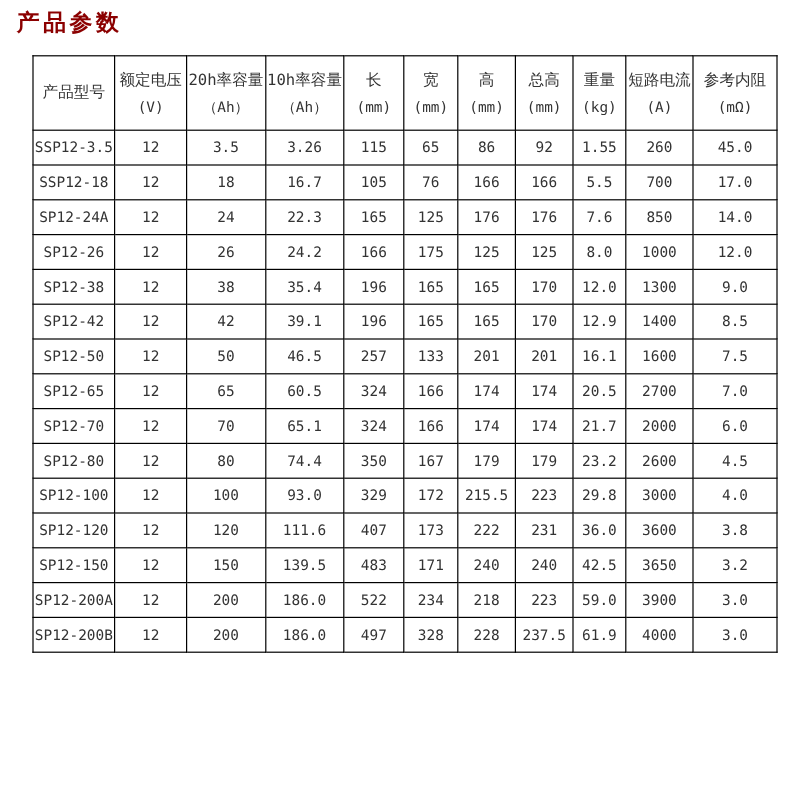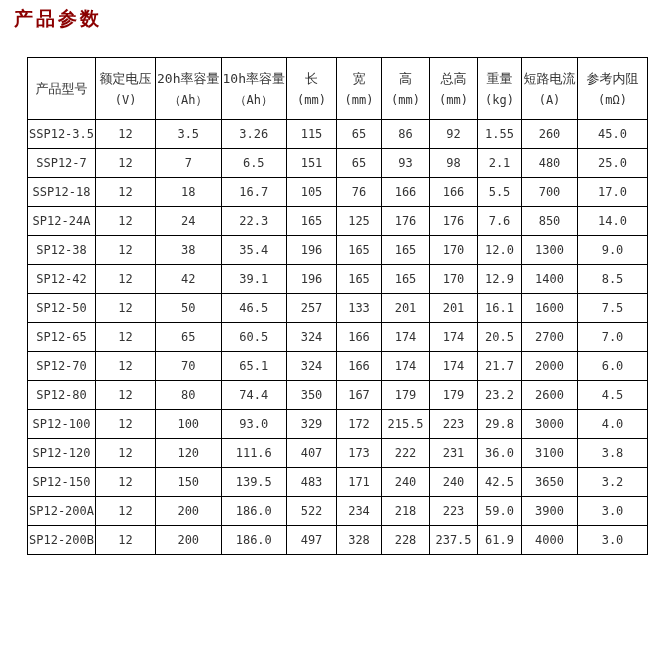--- a/index.html
+++ b/index.html
@@ -23,21 +23,21 @@
     top: 6px;
     font-size: 19px;
     font-weight: bold;
     color: #8b0000;
     letter-spacing: 3px;
     font-family: "DejaVu Sans", "Liberation Sans", sans-serif;
   }
   table.spec-table {
     position: absolute;
     left: 27px;
-    top: 57px;
+    top: 46px;
     border-collapse: collapse;
     table-layout: fixed;
     background: #ffffff;
   }
   table.spec-table th,
   table.spec-table td {
     border: 1px solid #000000;
     text-align: center;
     vertical-align: middle;
     color: #333333;
@@ -150,33 +150,20 @@
           <td>3.26</td>
           <td>115</td>
           <td>65</td>
           <td>86</td>
           <td>92</td>
           <td>1.55</td>
           <td>260</td>
           <td>45.0</td>
         </tr>
         <tr>
-          <td>SSP12-7</td>
-          <td>12</td>
-          <td>7</td>
-          <td>6.5</td>
-          <td>151</td>
-          <td>65</td>
-          <td>93</td>
-          <td>98</td>
-          <td>2.1</td>
-          <td>480</td>
-          <td>25.0</td>
-        </tr>
-        <tr>
           <td>SSP12-18</td>
           <td>12</td>
           <td>18</td>
           <td>16.7</td>
           <td>105</td>
           <td>76</td>
           <td>166</td>
           <td>166</td>
           <td>5.5</td>
           <td>700</td>
@@ -187,20 +174,33 @@
           <td>12</td>
           <td>24</td>
           <td>22.3</td>
           <td>165</td>
           <td>125</td>
           <td>176</td>
           <td>176</td>
           <td>7.6</td>
           <td>850</td>
           <td>14.0</td>
+        </tr>
+        <tr>
+          <td>SP12-26</td>
+          <td>12</td>
+          <td>26</td>
+          <td>24.2</td>
+          <td>166</td>
+          <td>175</td>
+          <td>125</td>
+          <td>125</td>
+          <td>8.0</td>
+          <td>1000</td>
+          <td>12.0</td>
         </tr>
         <tr>
           <td>SP12-38</td>
           <td>12</td>
           <td>38</td>
           <td>35.4</td>
           <td>196</td>
           <td>165</td>
           <td>165</td>
           <td>170</td>
@@ -289,21 +289,21 @@
         <tr>
           <td>SP12-120</td>
           <td>12</td>
           <td>120</td>
           <td>111.6</td>
           <td>407</td>
           <td>173</td>
           <td>222</td>
           <td>231</td>
           <td>36.0</td>
-          <td>3100</td>
+          <td>3600</td>
           <td>3.8</td>
         </tr>
         <tr>
           <td>SP12-150</td>
           <td>12</td>
           <td>150</td>
           <td>139.5</td>
           <td>483</td>
           <td>171</td>
           <td>240</td>

